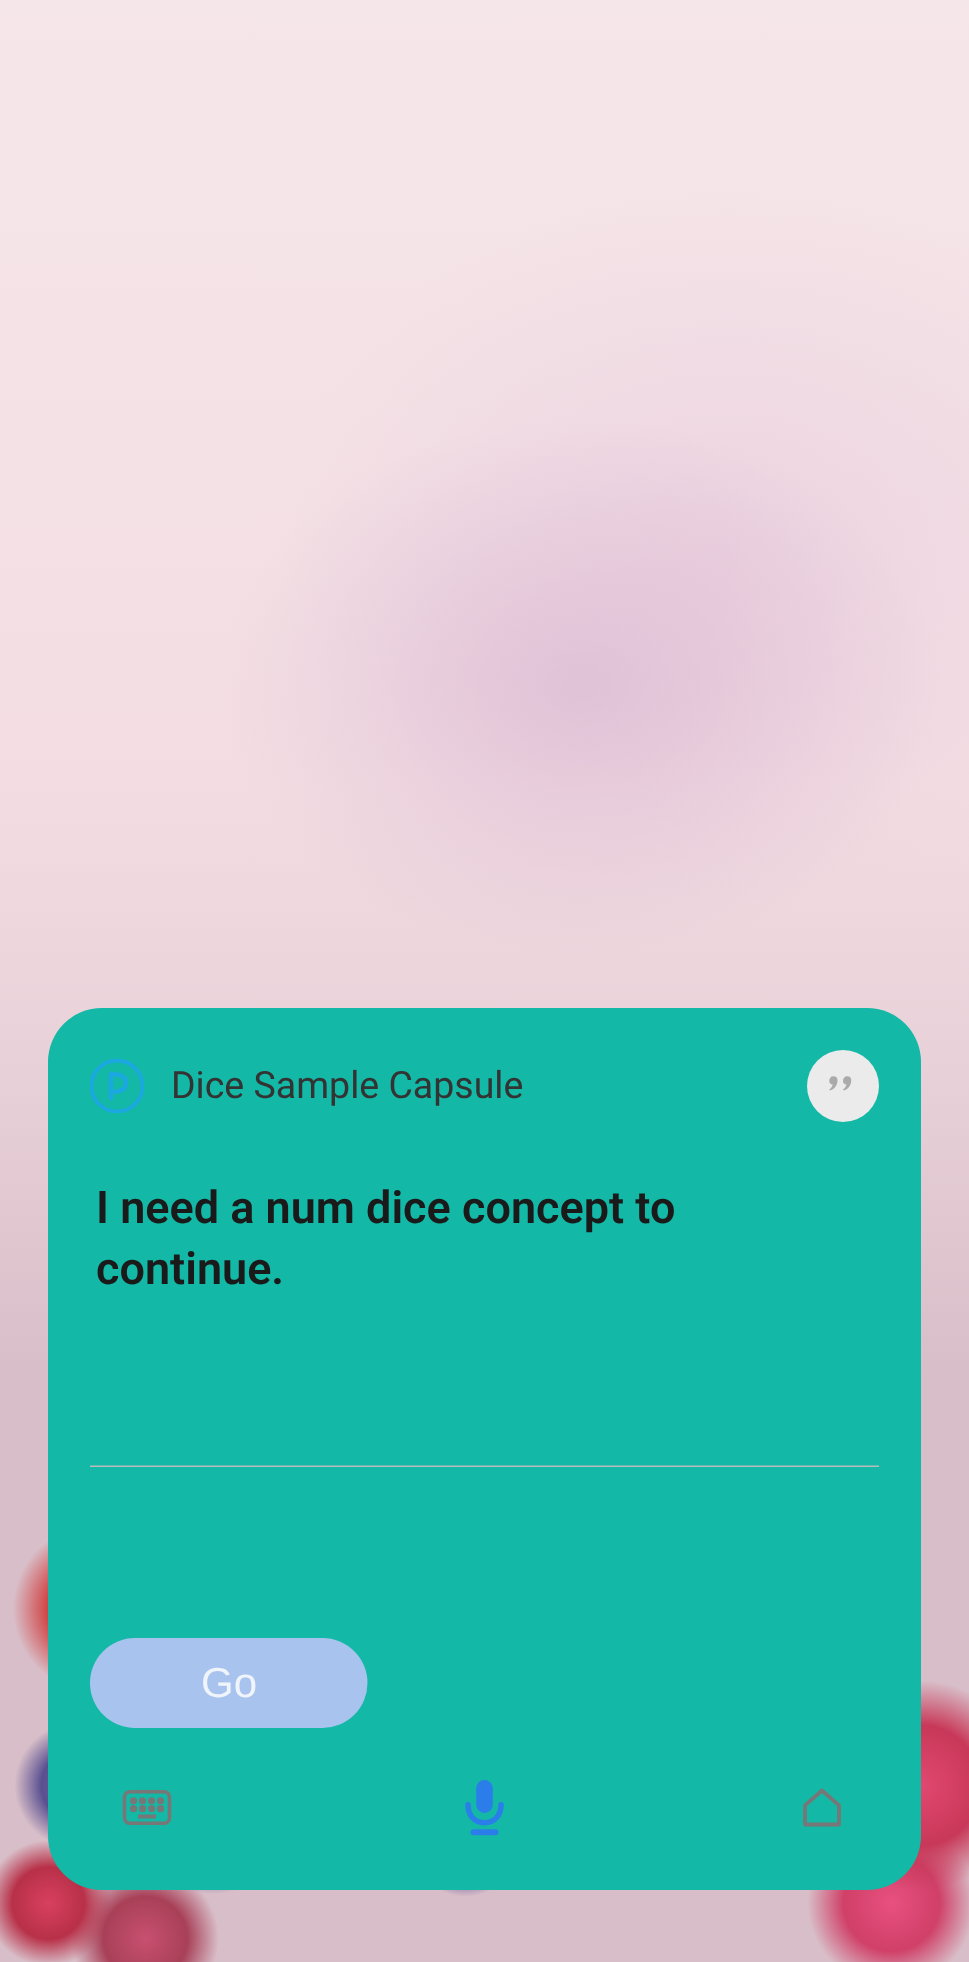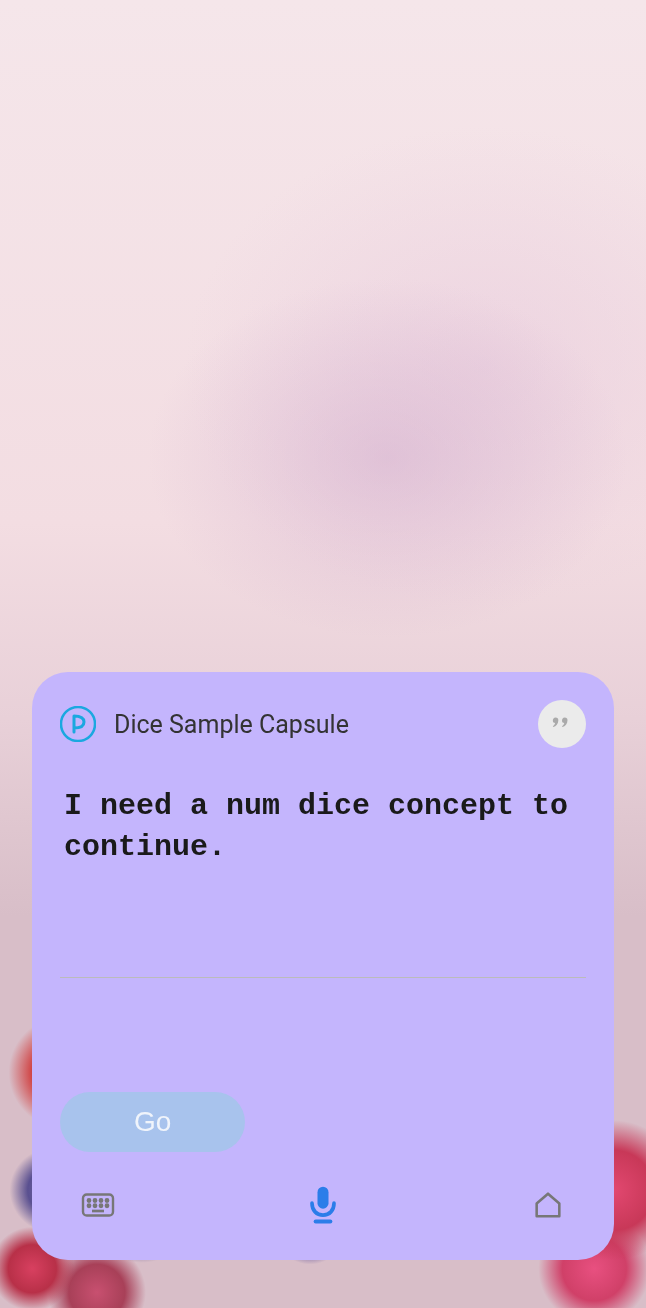--- a/index.html
+++ b/index.html
@@ -53,21 +53,21 @@
         radial-gradient(circle 55px at 35% 82%, #6058a8 0%, #484090 40%, transparent 70%),
         radial-gradient(circle 50px at 48% 90%, #7868b0 0%, #605098 40%, transparent 70%);
     }
     
     .card {
       position: absolute;
       left: 32px;
       right: 32px;
       top: 672px;
       bottom: 48px;
-      background: #c4b5fd;
+      background: #14b8a6;
       border-radius: 36px;
       z-index: 10;
       padding: 28px 28px 20px 28px;
       display: flex;
       flex-direction: column;
     }
     
     .card-header {
       display: flex;
       align-items: center;
@@ -107,21 +107,20 @@
       border: none;
       cursor: pointer;
     }
     
     .message {
       font-size: 30px;
       font-weight: 600;
       color: #1a1a1a;
       line-height: 1.35;
       padding: 0 4px;
-      font-family: Liberation Mono, monospace;
     }
     
     .divider {
       margin-top: 110px;
       border: none;
       border-top: 1px solid #bbb;
     }
     
     .action-area {
       flex: 1;

